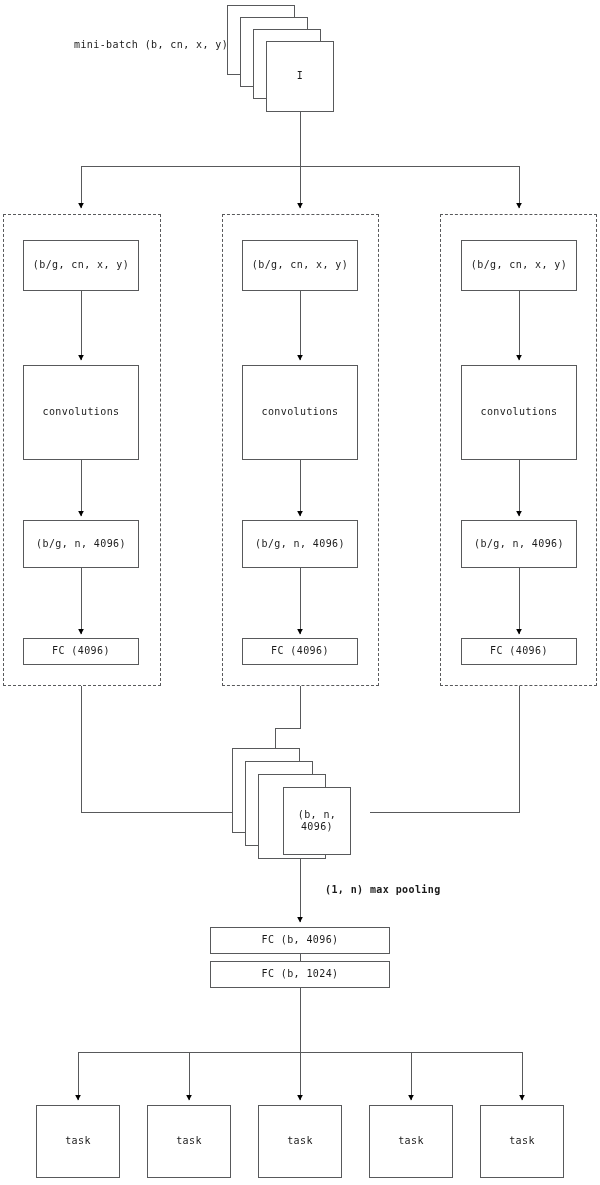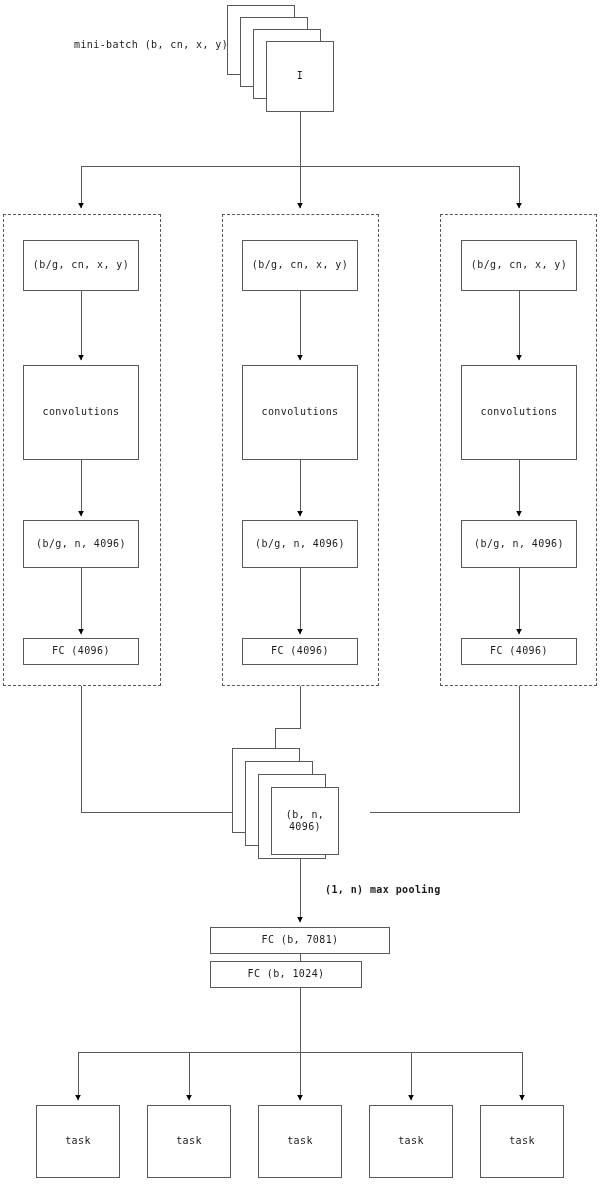--- a/index.html
+++ b/index.html
@@ -135,27 +135,27 @@
   <div class="node-box" style="left:242px; top:638px; width:116px; height:27px;">FC (4096)</div>
 
   <div class="node-box" style="left:461px; top:240px; width:116px; height:51px;">(b/g, cn, x, y)</div>
   <div class="node-box" style="left:461px; top:365px; width:116px; height:95px;">convolutions</div>
   <div class="node-box" style="left:461px; top:520px; width:116px; height:48px;">(b/g, n, 4096)</div>
   <div class="node-box" style="left:461px; top:638px; width:116px; height:27px;">FC (4096)</div>
 
   <div class="stack-ghost" style="left:232px; top:748px; width:68px; height:85px;"></div>
   <div class="stack-ghost" style="left:245px; top:761px; width:68px; height:85px;"></div>
   <div class="stack-ghost" style="left:258px; top:774px; width:68px; height:85px;"></div>
-  <div class="node-box" style="left:271px; top:787px; width:68px; height:68px;">(b, n,
+  <div class="node-box" style="left:283px; top:787px; width:68px; height:68px;">(b, n,
 4096)</div>
 
   <div class="free-label lbl-left" style="left:314px; top:884px;font-weight:bold;">(1, n) max pooling</div>
 
-  <div class="node-box" style="left:210px; top:927px; width:180px; height:27px;">FC (b, 7081)</div>
-  <div class="node-box" style="left:210px; top:961px; width:152px; height:27px;">FC (b, 1024)</div>
+  <div class="node-box" style="left:210px; top:927px; width:180px; height:27px;">FC (b, 4096)</div>
+  <div class="node-box" style="left:210px; top:961px; width:180px; height:27px;">FC (b, 1024)</div>
 
   <div class="node-box" style="left:36px;  top:1105px; width:84px; height:73px;">task</div>
   <div class="node-box" style="left:147px; top:1105px; width:84px; height:73px;">task</div>
   <div class="node-box" style="left:258px; top:1105px; width:84px; height:73px;">task</div>
   <div class="node-box" style="left:369px; top:1105px; width:84px; height:73px;">task</div>
   <div class="node-box" style="left:480px; top:1105px; width:84px; height:73px;">task</div>
 
 </div>
 
 </body></html>

